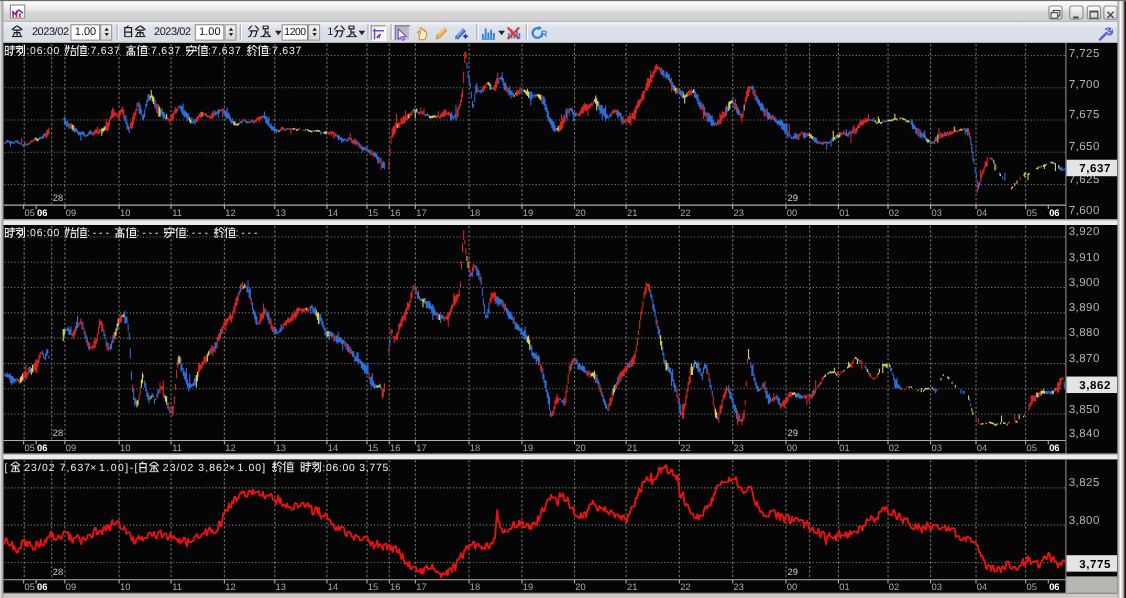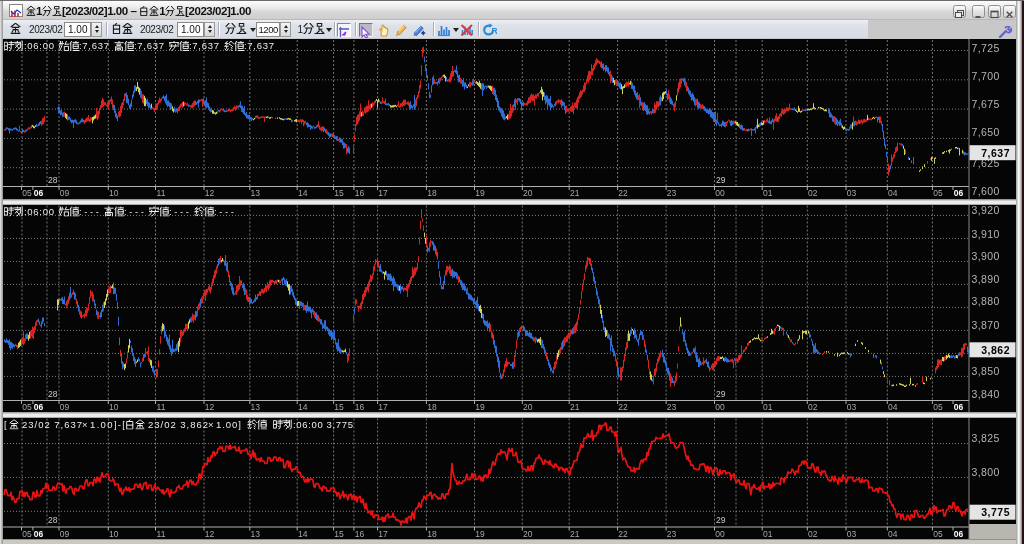--- a/index.html
+++ b/index.html
@@ -1,20 +1,20 @@
 <!DOCTYPE html>
 <html><head><meta charset="utf-8"><style>
 
 *{margin:0;padding:0;box-sizing:border-box}
 html,body{width:1024px;height:544px;overflow:hidden;background:#2a1212;font-family:"Liberation Sans",sans-serif}
 #win{position:absolute;left:0;top:0;width:1022px;height:544px;background:#c8c8c8}
 #titlebar{position:absolute;left:1px;top:1px;width:1015px;height:19px;background:linear-gradient(#fdfdfd,#e9e9e9 40%,#d6d6d6 60%,#cfcfcf);border-bottom:1px solid #b8b8b8}
 #titlebar .txt{position:absolute;left:25px;top:3.5px;font-size:11.5px;color:#111;font-weight:bold;letter-spacing:-0.45px}
 #appicon{position:absolute;left:8px;top:3px;width:14px;height:13px;background:#fff;border:1px solid #888}
-#toolbar{position:absolute;left:1px;top:20px;width:867px;height:18px;background:linear-gradient(#eef0f4,#dde1e9 30%,#d7dce6)}
+#toolbar{position:absolute;left:1px;top:20px;width:1015px;height:18px;background:linear-gradient(#eef0f4,#dde1e9 30%,#d7dce6)}
 .tb{position:absolute;top:3.5px;height:14px;font-size:10px;letter-spacing:-0.4px;color:#1a1a1a}
 .spin{position:absolute;top:1.5px;height:15px;background:#fff;border:1px solid #8a8a8a;font-size:10px;color:#111;padding:1px 2px 0 3px}
 .spbtn{position:absolute;top:1.5px;width:11px;height:15px;background:linear-gradient(#f4f4f4,#d8d8d8);border:1px solid #9a9a9a}
 .spbtn:before{content:"";position:absolute;left:2.5px;top:2.5px;border-left:2.5px solid transparent;border-right:2.5px solid transparent;border-bottom:3.5px solid #222}
 .spbtn:after{content:"";position:absolute;left:2.5px;bottom:2.5px;border-left:2.5px solid transparent;border-right:2.5px solid transparent;border-top:3.5px solid #222}
 .sep{position:absolute;top:2px;height:14px;width:1px;background:#aab;box-shadow:1px 0 0 #fff}
 .ddt{position:absolute;border-left:3.5px solid transparent;border-right:3.5px solid transparent;border-top:4px solid #222}
 .wbtn{position:absolute;top:4px;width:13px;height:13px;border:1px solid #909090;border-radius:2.5px;background:linear-gradient(#fbfbfb,#e2e2e2 55%,#d4d4d4)}
 .ibtn{position:absolute;top:3px;width:14px;height:14px}
 #chartsvg{position:absolute;left:0;top:38px}
@@ -60,35 +60,20 @@
         <path d="M3.4 0.2 1.2 2.6M1.5 2.4 3.9 2.4M3.9 2.4 0.9 5.4M1.2 5.2 4.2 5.2M2.6 5.4 2.6 7.2M1.1 8 1.9 9.2M4.1 7.8 3.3 9.2M6.8 0.2 5.2 2.2M6.8 0.2 8.6 1.8Q9.4 2.4 9.8 3M5.4 3.4Q7.6 4 8.8 5.6M7.2 6.4 7.9 7.4M7.2 8.6 7.9 9.6" stroke="currentColor" stroke-width="1" fill="none" stroke-linecap="square"></path>
       </symbol>
 </defs>
   </svg>
 <div id="win">
 <div id="titlebar">
 <div id="appicon"><svg width="12" height="11">
           <path d="M2 9V4M5 9V2.5M8 9V5" stroke="#d22" stroke-width="1.6"></path>
           <path d="M1 3L4 6L7 2L11 5" stroke="#23c" stroke-width="1.2" fill="none"></path>
         </svg></div>
-<div class="txt"><svg width="10" height="10" viewBox="0 0 10 10" style="vertical-align:-1px;position:relative;top:0px">
-          <use href="#gkin" color="#1a1a1a"></use>
-        </svg>1<svg width="10" height="10" viewBox="0 0 10 10" style="vertical-align:-1px;position:relative;top:0px">
-          <use href="#gbun" color="#1a1a1a"></use>
-        </svg><svg width="10" height="10" viewBox="0 0 10 10" style="vertical-align:-1px;position:relative;top:0px">
-          <use href="#gsoku" color="#1a1a1a"></use>
-        </svg>[2023/02]1.00&nbsp;–&nbsp;<svg width="10" height="10" viewBox="0 0 10 10" style="vertical-align:-1px;position:relative;top:0px">
-          <use href="#ghaku" color="#1a1a1a"></use>
-        </svg><svg width="10" height="10" viewBox="0 0 10 10" style="vertical-align:-1px;position:relative;top:0px">
-          <use href="#gkin" color="#1a1a1a"></use>
-        </svg>1<svg width="10" height="10" viewBox="0 0 10 10" style="vertical-align:-1px;position:relative;top:0px">
-          <use href="#gbun" color="#1a1a1a"></use>
-        </svg><svg width="10" height="10" viewBox="0 0 10 10" style="vertical-align:-1px;position:relative;top:0px">
-          <use href="#gsoku" color="#1a1a1a"></use>
-        </svg>[2023/02]1.00</div>
 <div class="wbtn" style="left:952px"><svg width="11" height="11">
           <rect x="3.5" y="1.5" width="6" height="5" fill="none" stroke="#4a4a4a"></rect>
           <rect x="1.5" y="3.5" width="6" height="5" fill="#ececec" stroke="#4a4a4a"></rect>
         </svg></div>
 <div class="wbtn" style="left:971px"><svg width="11" height="11">
           <path d="M2.5 8H7.5" stroke="#4a4a4a" stroke-width="1.8"></path>
         </svg></div>
 <div class="wbtn" style="left:987px"><svg width="11" height="11">
           <rect x="2" y="2.2" width="7" height="6.3" fill="none" stroke="#4a4a4a" stroke-width="1.1"></rect>
           <path d="M2 2.7h7" stroke="#4a4a4a" stroke-width="1.4"></path>

